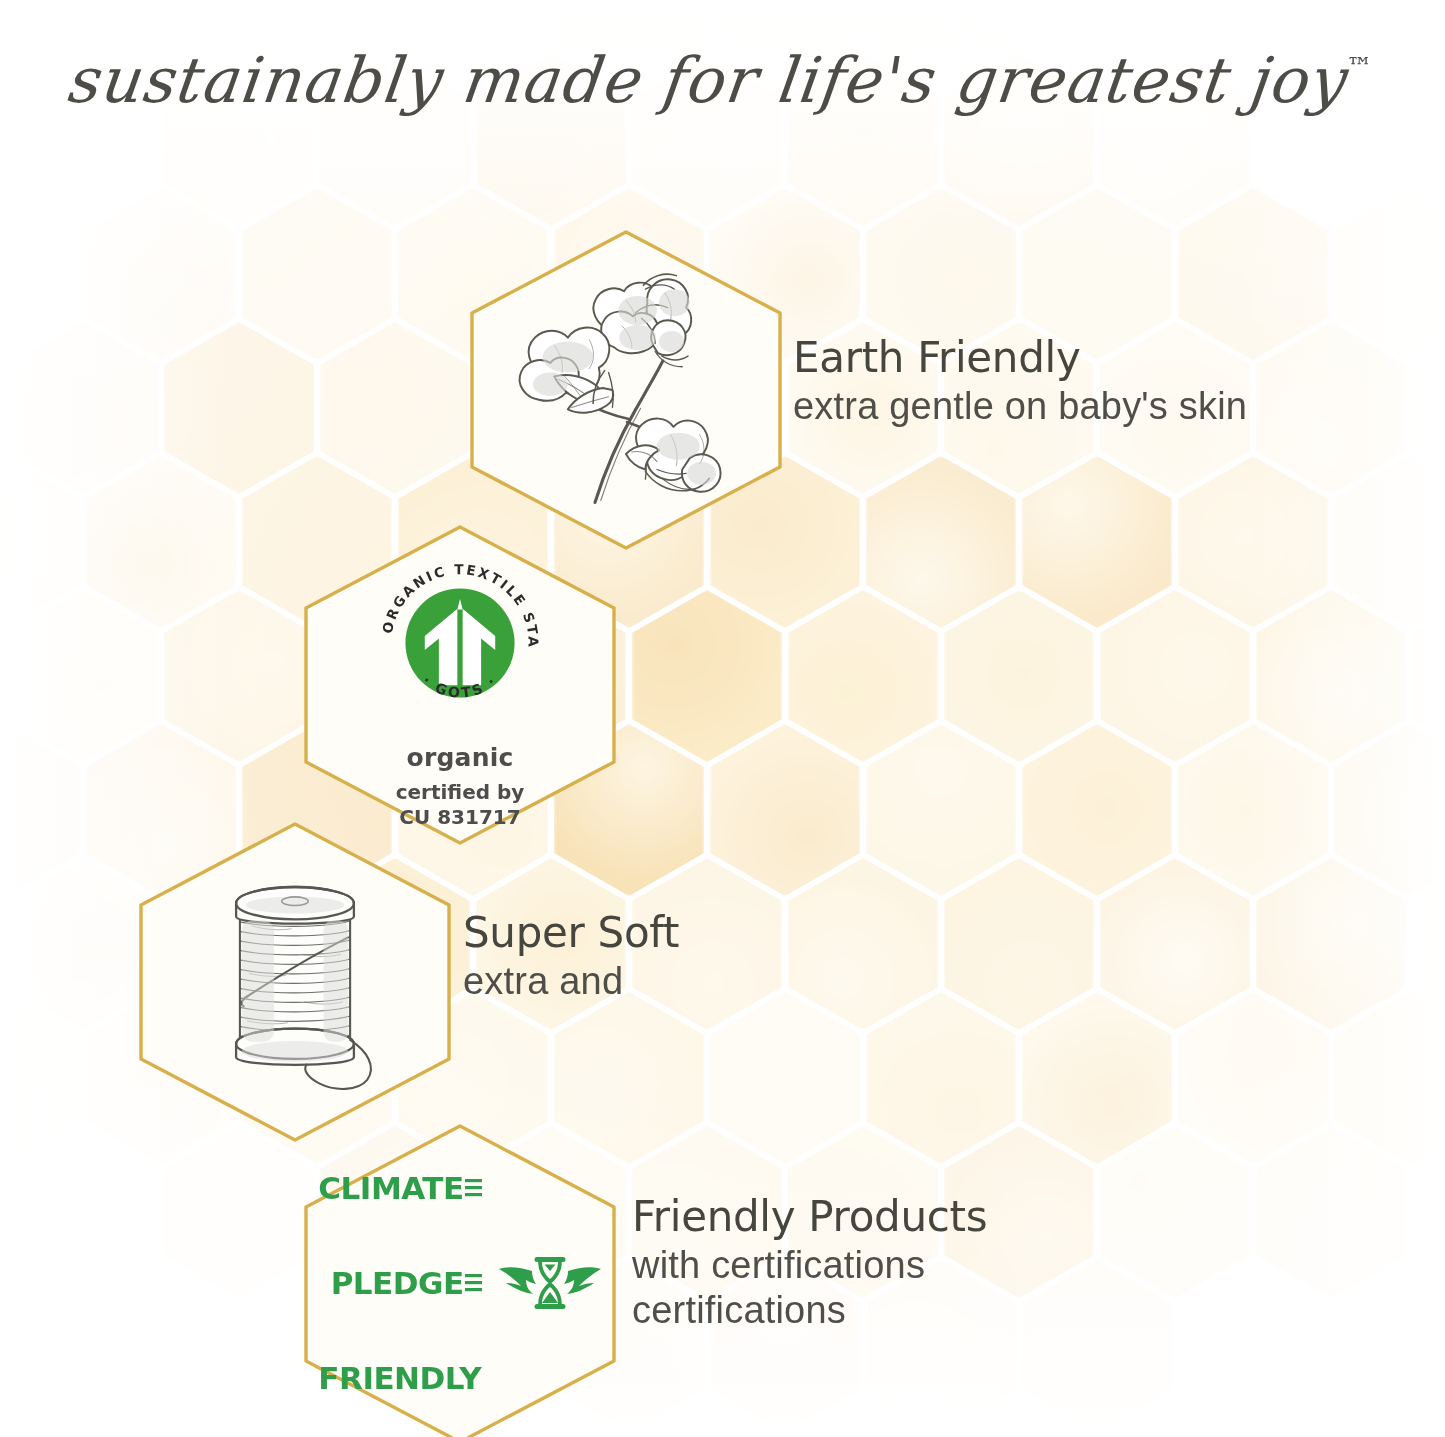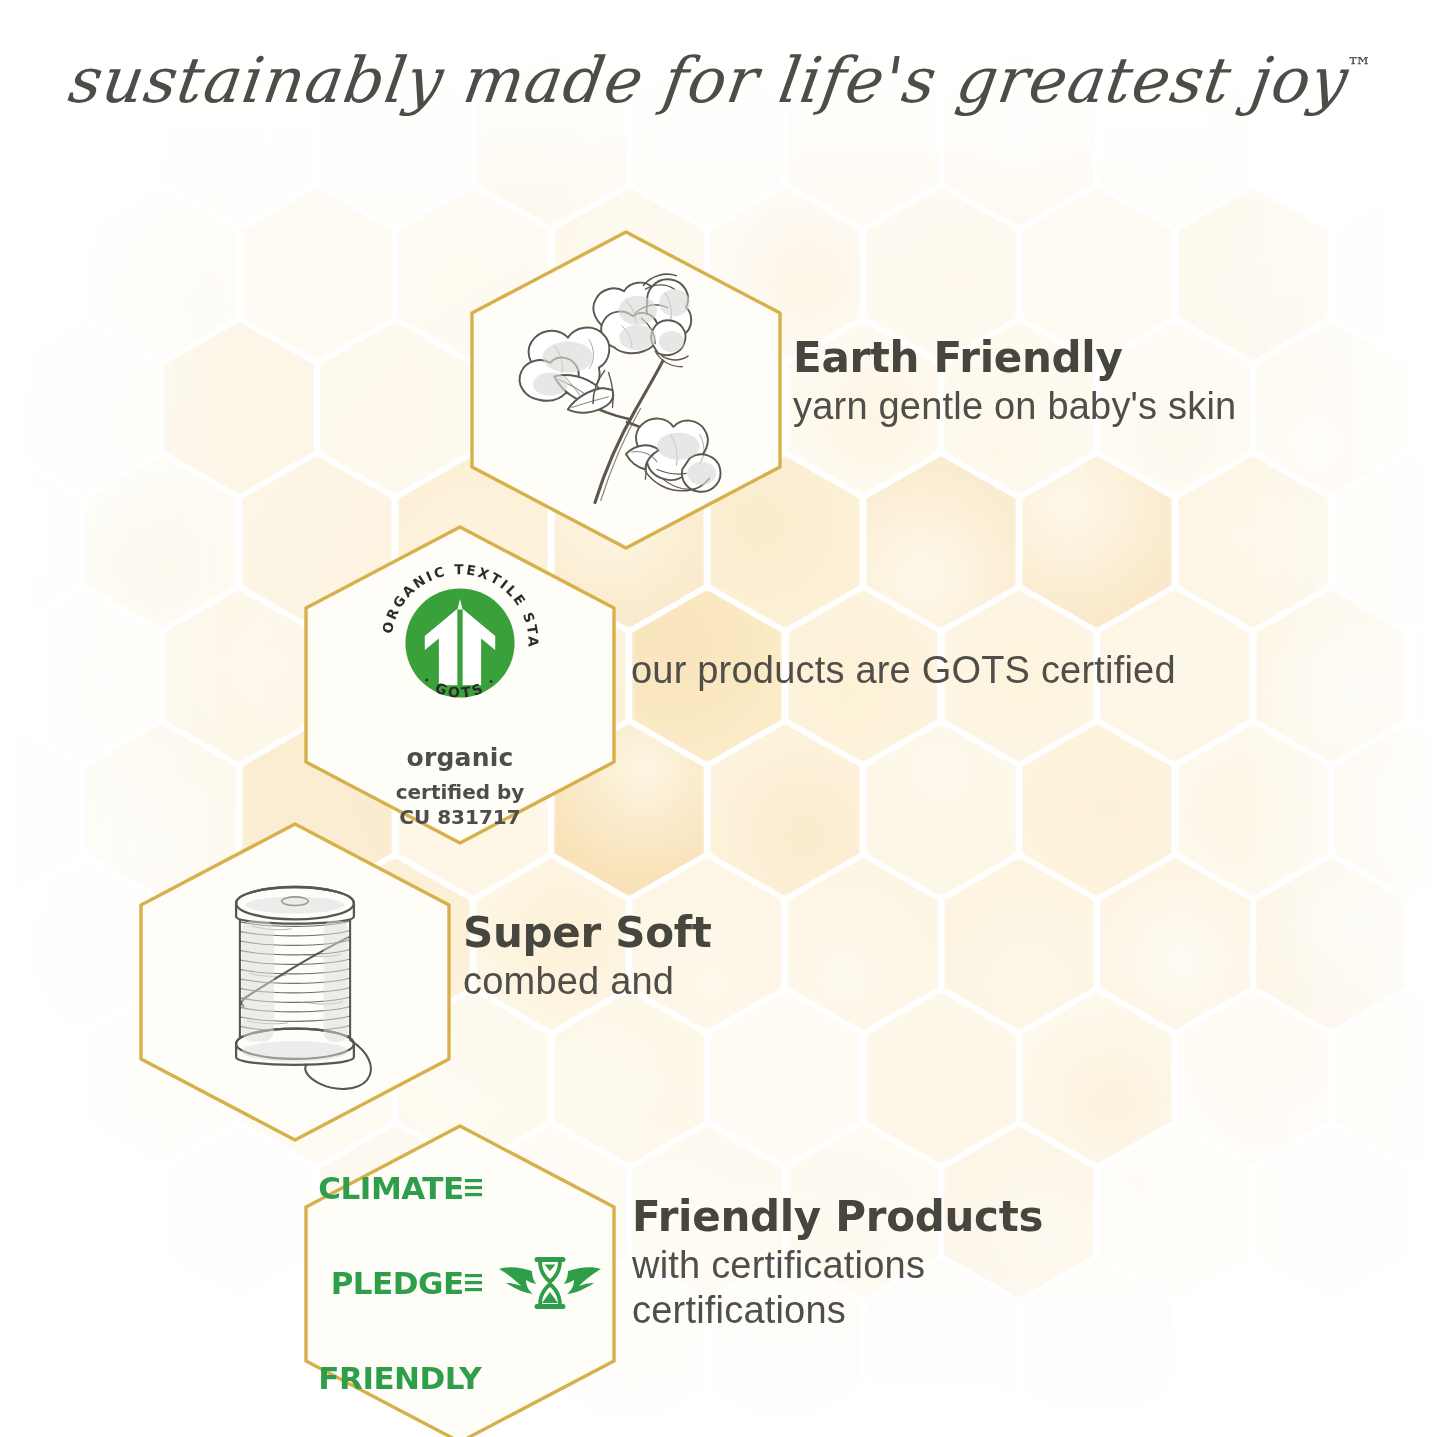--- a/index.html
+++ b/index.html
@@ -97,21 +97,21 @@
 
   
   .txt{
     position:absolute;
     z-index:6;
     color:#4b4a45;
     line-height:1.17;
   }
   .txt .h{
     font-family:"DejaVu Sans", sans-serif;
-    font-weight:bold;
+    font-weight:normal;
     font-size:42px;
     letter-spacing:-0.3px;
     color:#46463f;
     margin-bottom:2px;
     white-space:nowrap;
   }
   .txt .s{
     font-family:"Liberation Sans", sans-serif;
     font-weight:300;
     font-size:38px;
@@ -469,30 +469,29 @@
 
             <path d="M70 24 C82 20 94 19 103 22 C94 27 87 33 81 39 C86 37 91 36 96 36 C87 42 78 46 69 47 C74 43 76 38 76 33 C73 35 70 36 66 37 C69 33 70 28 70 24 Z"></path>
           </g>
         </svg>
       </div>
     </div>
   </div>
 
   <div class="txt" style="left:793px; top:333px;">
     <div class="h">Earth Friendly</div>
-    <div class="s">yarn gentle on baby's skin</div>
+    <div class="s">extra gentle on baby's skin</div>
   </div>
 
   <div class="txt" style="left:631px; top:648px;">
-    <div class="s">our products are GOTS certified</div>
   </div>
 
   <div class="txt" style="left:463px; top:908px;">
     <div class="h">Super Soft</div>
-    <div class="s">combed and</div>
+    <div class="s">extra and</div>
   </div>
 
   <div class="txt" style="left:632px; top:1192px;">
     <div class="h">Friendly Products</div>
     <div class="s">with certifications</div>
     <div class="s">certifications</div>
   </div>
 
 </div>
 

